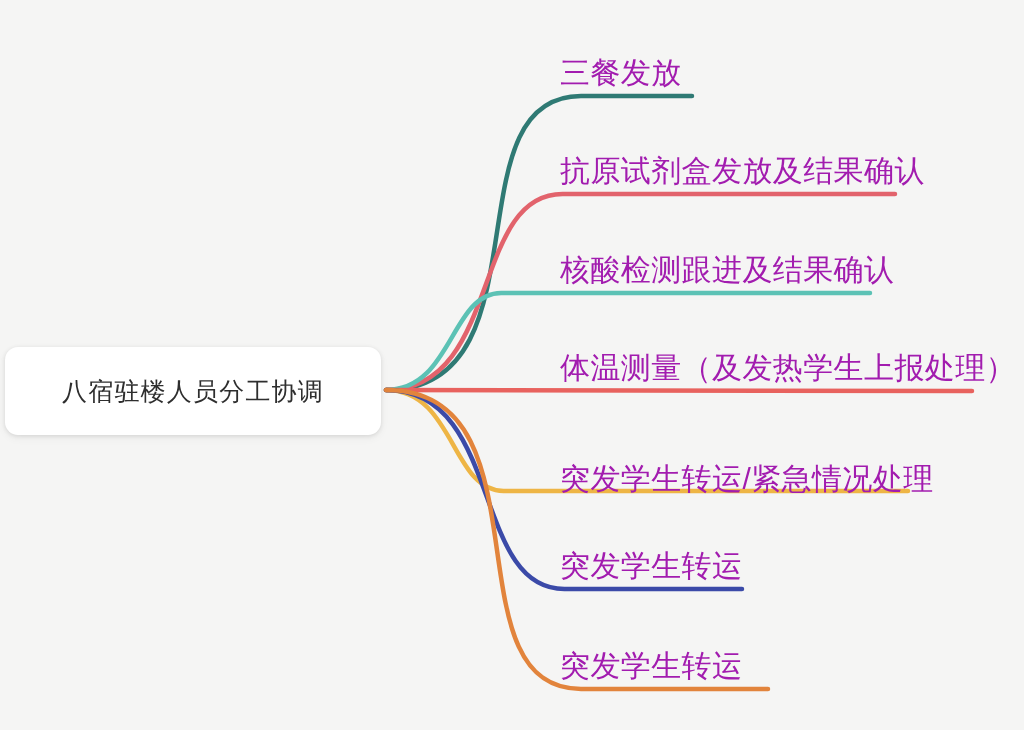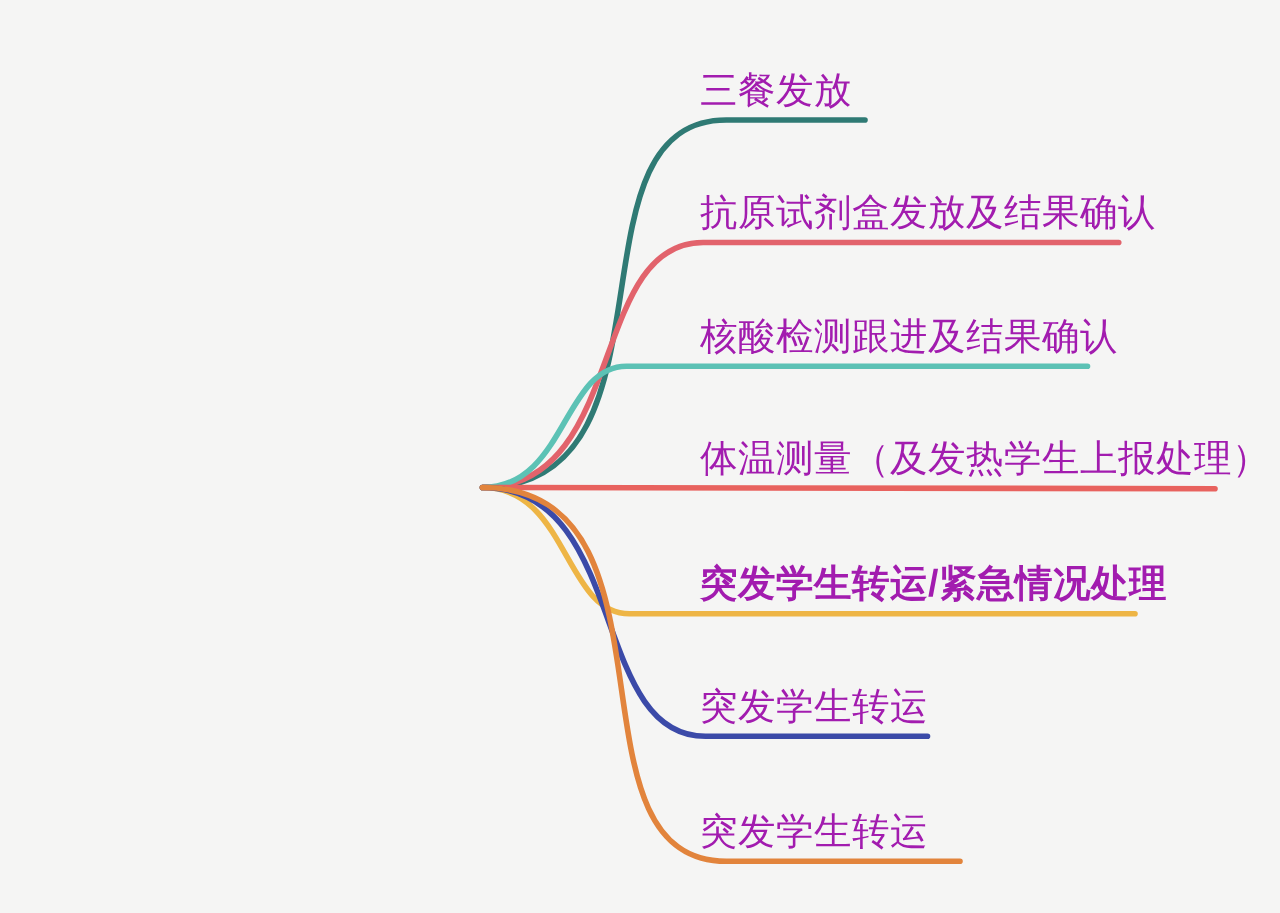--- a/index.html
+++ b/index.html
@@ -67,24 +67,27 @@
   <svg id="branch-svg" viewBox="0 0 1024 730" preserveAspectRatio="none">
       <path d="M 386 390 C 551 390, 447.52 96, 581 96 L 692 96" class="branch-path" stroke="#2f7a74"></path>
       <path d="M 386 390 C 502 390, 470.2 194, 562.52 194 L 895 194" class="branch-path" stroke="#e2636c"></path>
       <path d="M 386 390 C 452.5 390, 450.4 293, 501.14 293 L 870 293" class="branch-path" stroke="#5cc2b5"></path>
       <path d="M 386 390 L 972 391" class="branch-path" stroke="#e8625e"></path>
       <path d="M 386 390 C 454.5 390, 451.2 491, 503.62 491 L 908 491" class="branch-path" stroke="#eeb545"></path>
       <path d="M 386 390 C 503.5 390, 470.8 589, 564.38 589 L 742 589" class="branch-path" stroke="#3b4aa8"></path>
       <path d="M 386 390 C 553.5 390, 445.42 689, 581 689 L 768 689" class="branch-path" stroke="#e2843c"></path>
     </svg>
 
+  <div id="root-node">
+    <span id="root-node-label">八宿驻楼人员分工协调</span>
+  </div>
 
   <div id="branch-labels">
       <div class="branch-label" style="left: 560px; top: 58px;">三餐发放</div>
       <div class="branch-label" style="left: 560px; top: 156px;">抗原试剂盒发放及结果确认</div>
       <div class="branch-label" style="left: 560px; top: 255px;">核酸检测跟进及结果确认</div>
       <div class="branch-label" style="left: 560px; top: 353px; font-family: Liberation Serif, serif;">体温测量（及发热学生上报处理）</div>
-      <div class="branch-label" style="left: 560px; top: 453px; font-weight: bold;">突发学生转运/紧急情况处理</div>
+      <div class="branch-label" style="left: 560px; top: 464px;">突发学生转运/紧急情况处理</div>
       <div class="branch-label" style="left: 560px; top: 551px;">突发学生转运</div>
       <div class="branch-label" style="left: 560px; top: 651px;">突发学生转运</div>
     </div>
 
 </div>
 
 </body></html>

